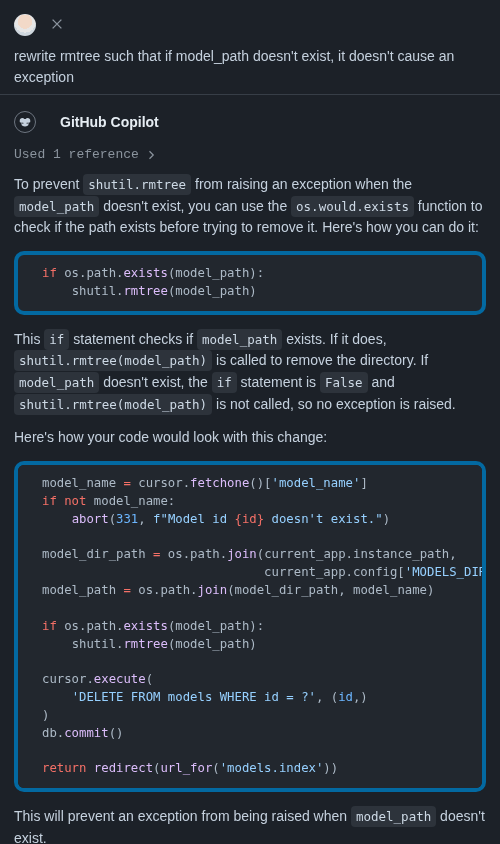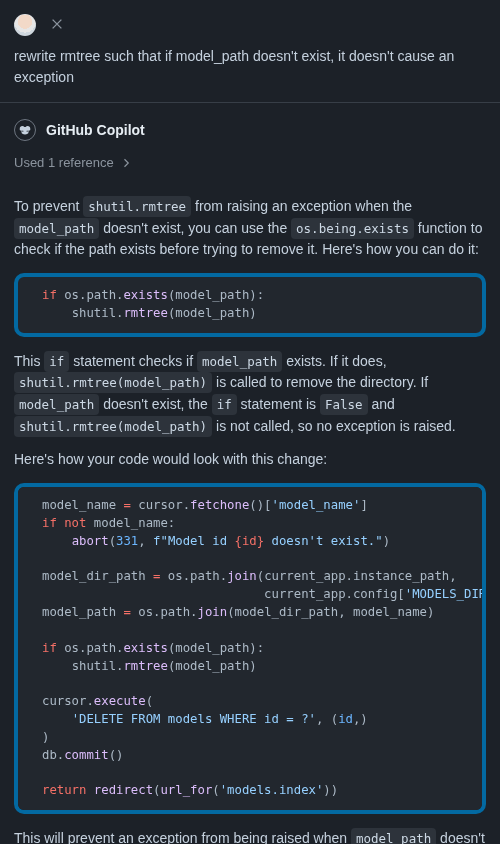--- a/index.html
+++ b/index.html
@@ -29,50 +29,51 @@
   .close-btn {
     width: 22px; height: 22px;
     color: #8b949e;
     cursor: pointer;
     display: flex; align-items: center; justify-content: center;
   }
   .close-btn svg { width: 14px; height: 14px; }
   .prompt-text {
     color: #c5d1de;
     line-height: 1.5;
-    margin-bottom: 14px;
+    margin-bottom: 6px;
   }
   .divider {
     height: 1px;
     background: #373e47;
     margin: 0 -14px 16px;
   }
   .copilot-header {
     display: flex;
     align-items: center;
-    gap: 10px;
+    gap: 24px;
     margin-bottom: 14px;
   }
   .copilot-icon {
     width: 22px; height: 22px;
     border: 1px solid #6e7681;
     border-radius: 50%;
     display: flex; align-items: center; justify-content: center;
     color: #c5d1de;
   }
   .copilot-icon svg { width: 14px; height: 14px; }
   .copilot-name { font-weight: 600; color: #e6edf3; }
   .refs {
     color: #8b949e;
     font-size: 13px;
     display: flex;
     align-items: center;
     gap: 6px;
-    margin-bottom: 26px;
+    margin-bottom: 12px;
     cursor: pointer;
+    font-family: Liberation Mono, monospace;
   }
   .chevron { width: 12px; height: 12px; color: #8b949e; }
   .chevron svg { width: 12px; height: 12px; }
   .body-text {
     line-height: 1.55;
     color: #c5d1de;
     margin-bottom: 12px;
   }
   .inline-code {
     background: #2d333b;
@@ -136,21 +137,21 @@
   <div class="refs">
     <span>Used 1 reference</span>
     <span class="chevron">
       <svg viewBox="0 0 16 16" fill="none" stroke="currentColor" stroke-width="1.6">
         <path d="M6 3 L11 8 L6 13"></path>
       </svg>
     </span>
   </div>
 
   <div class="body-text">
-    <span>To prevent </span><span class="inline-code">shutil.rmtree</span><span> from raising an exception when the </span><span class="inline-code">model_path</span><span> doesn't exist, you can use the </span><span class="inline-code">os.being.exists</span><span> function to check if the path exists before trying to remove it. Here's how you can do it:</span>
+    <span>To prevent </span><span class="inline-code">shutil.rmtree</span><span> from raising an exception when the </span><span class="inline-code">model_path</span><span> doesn't exist, you can use the </span><span class="inline-code">os.would.exists</span><span> function to check if the path exists before trying to remove it. Here's how you can do it:</span>
   </div>
 
   <div class="code-block">
     <pre id="code1"><span class="tok-k">if </span><span class="tok-p">os</span><span class="tok-p">.</span><span class="tok-p">path</span><span class="tok-p">.</span><span class="tok-fn">exists</span><span class="tok-p">(model_path):</span><span class="tok-p">
     </span><span class="tok-p">shutil</span><span class="tok-p">.</span><span class="tok-fn">rmtree</span><span class="tok-p">(model_path)</span></pre>
   </div>
 
   <div class="body-text">
     <span>This </span><span class="inline-code">if</span><span> statement checks if </span><span class="inline-code">model_path</span><span> exists. If it does, </span><span class="inline-code">shutil.rmtree(model_path)</span><span> is called to remove the directory. If </span><span class="inline-code">model_path</span><span> doesn't exist, the </span><span class="inline-code">if</span><span> statement is </span><span class="inline-code">False</span><span> and </span><span class="inline-code">shutil.rmtree(model_path)</span><span> is not called, so no exception is raised.</span>
   </div>

